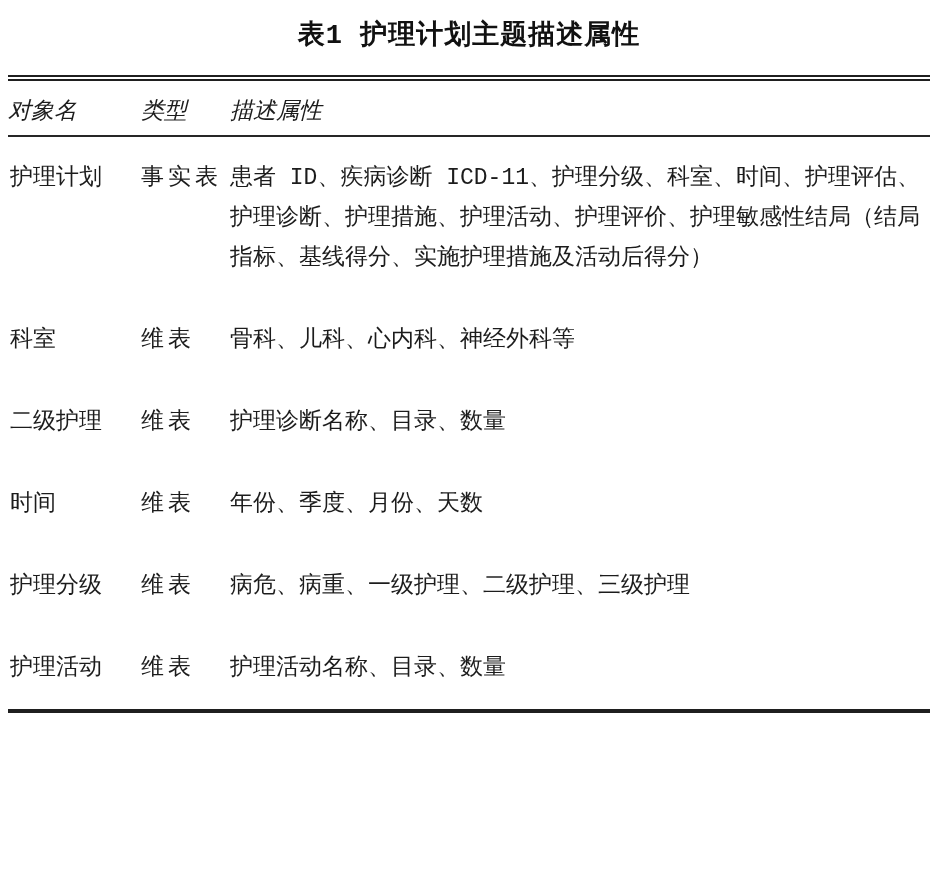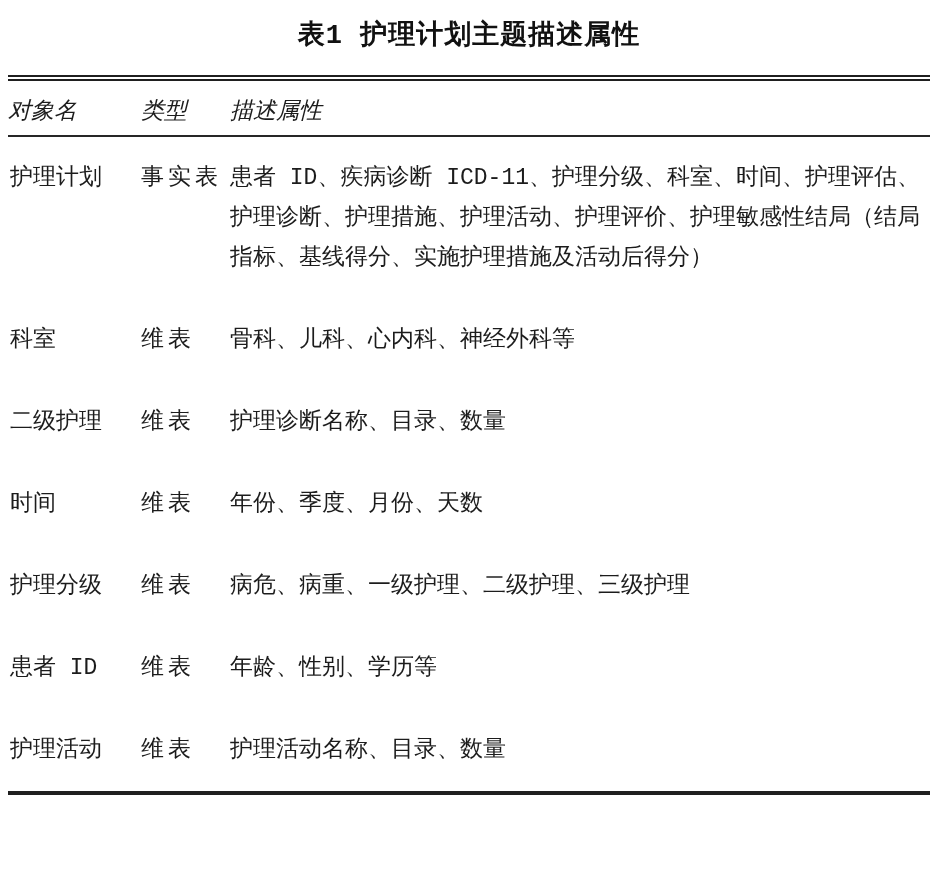--- a/index.html
+++ b/index.html
@@ -101,24 +101,19 @@
         <td class="cell-object">时间</td>
         <td class="cell-type">维表</td>
         <td class="cell-attrs">年份、季度、月份、天数</td>
       </tr>
       <tr>
         <td class="cell-object">护理分级</td>
         <td class="cell-type">维表</td>
         <td class="cell-attrs">病危、病重、一级护理、二级护理、三级护理</td>
       </tr>
       <tr>
-        <td class="cell-object">患者 ID</td>
-        <td class="cell-type">维表</td>
-        <td class="cell-attrs">年龄、性别、学历等</td>
-      </tr>
-      <tr>
         <td class="cell-object">护理活动</td>
         <td class="cell-type">维表</td>
         <td class="cell-attrs">护理活动名称、目录、数量</td>
       </tr>
     </tbody>
   </table>
 </div>
 
 </body></html>

